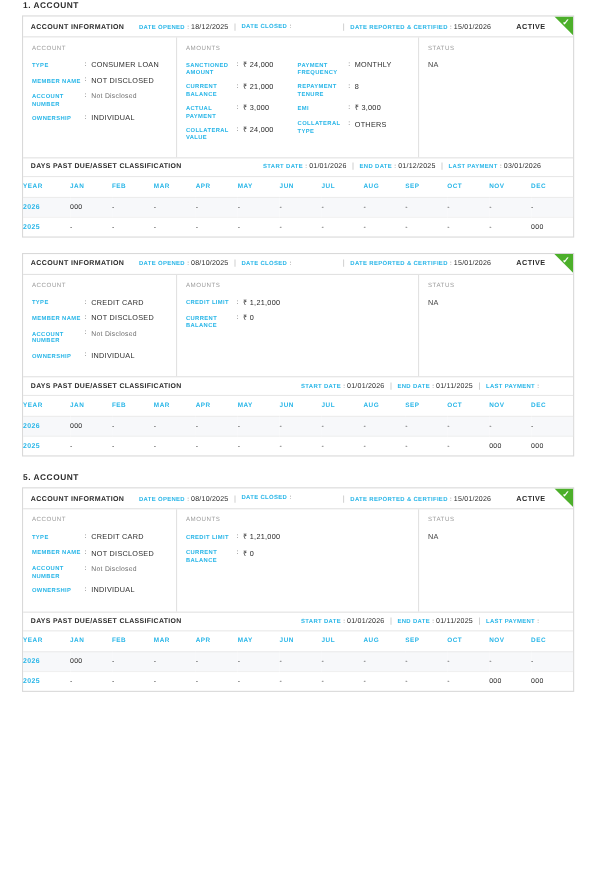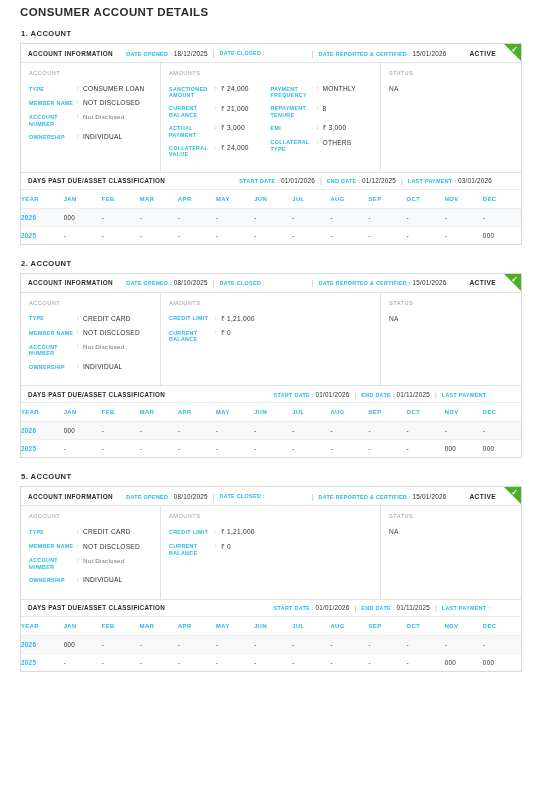--- a/index.html
+++ b/index.html
@@ -183,21 +183,20 @@
   table.dpd-table tr.alt td { background: #f7f8fa; }
   td.year, th.year { color: #29b6e8 !important; font-weight: bold; font-size: 6px; }
   .dot { color: #9a9a9a; font-size: 6px; }
   .pad-l { padding-left: 9px; }
 </style>
 </head>
 <body>
 
 <div class="page">
 
-  <h1 class="page-title">CONSUMER ACCOUNT DETAILS</h1>
 
   <div id="accounts-root">
       <div class="acct-label">1. ACCOUNT</div>
       <div class="card">
         <div class="card-head">
           <span class="head-title">ACCOUNT INFORMATION</span>
           <span>&nbsp;&nbsp;&nbsp;</span>
           <span class="head-field">
             <span class="k">DATE OPENED</span>
             <span class="sep">:</span>
@@ -368,21 +367,20 @@
                 <td class="dot">-</td>
                 <td class="dot">-</td>
                 <td class="dot">-</td>
                 <td>000</td>
               </tr>
             </tbody>
           </table>
         </div>
       </div>
       <div style="height: 11px;"></div>
-      <div class="acct-label">2. ACCOUNT</div>
       <div class="card">
         <div class="card-head">
           <span class="head-title">ACCOUNT INFORMATION</span>
           <span>&nbsp;&nbsp;&nbsp;</span>
           <span class="head-field">
             <span class="k">DATE OPENED</span>
             <span class="sep">:</span>
             <span class="v">08/10/2025</span>
           </span>
           <span class="pipe">|</span>

